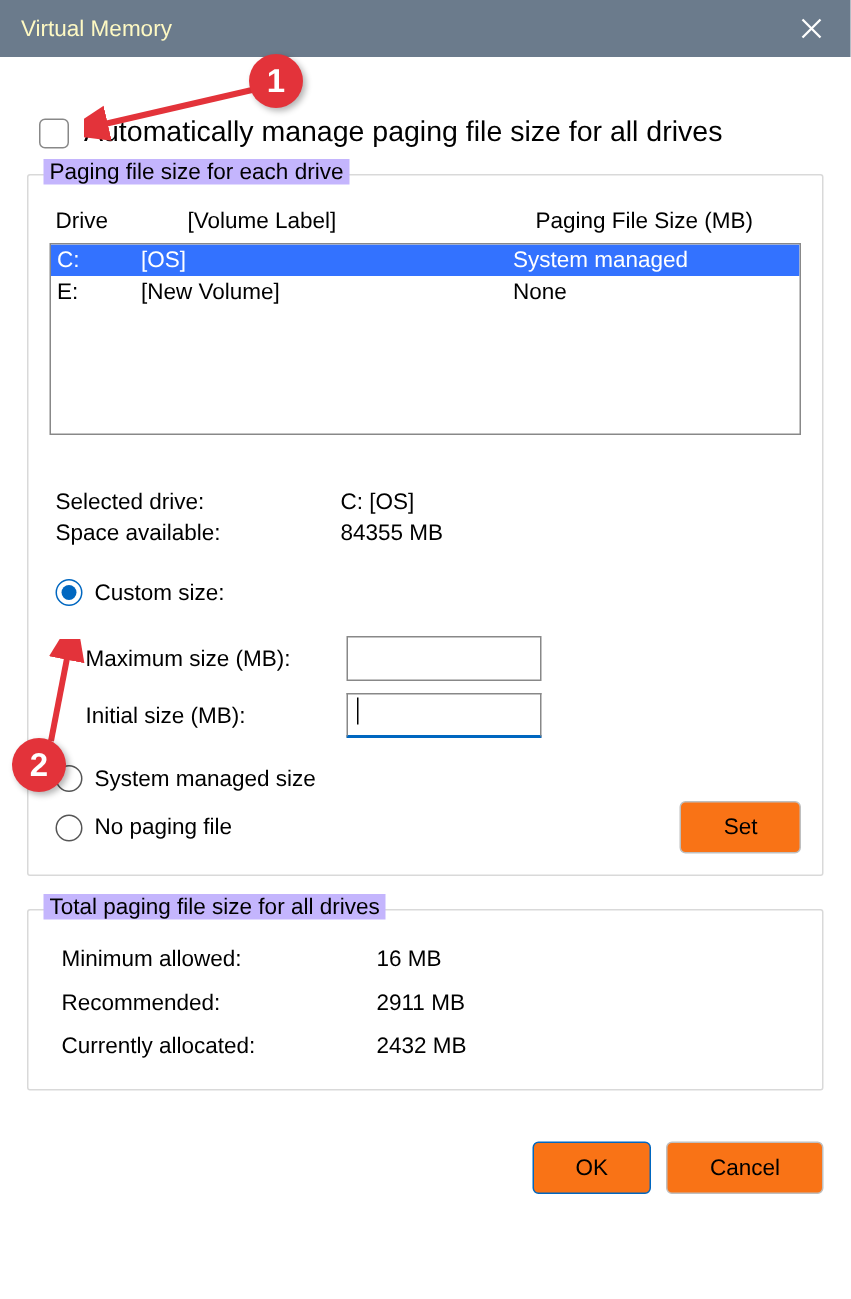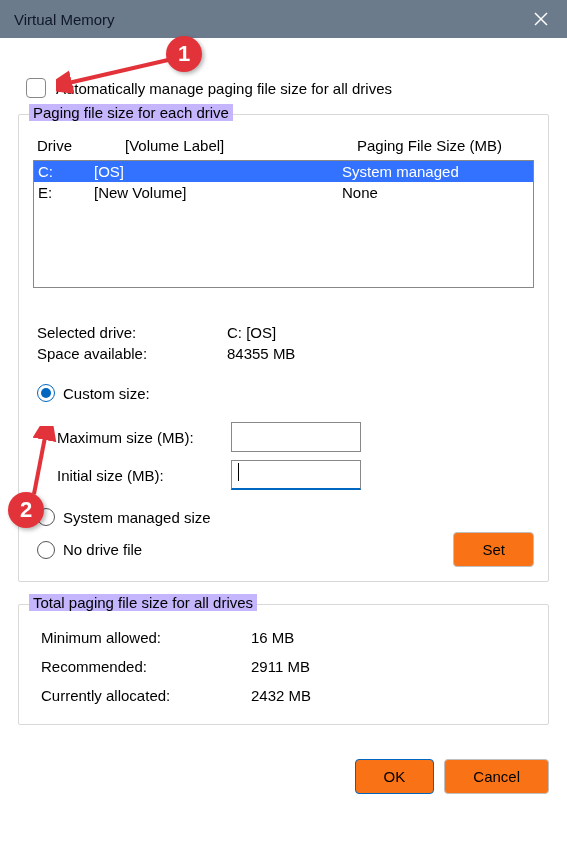--- a/index.html
+++ b/index.html
@@ -8,38 +8,38 @@
       font-size: 14px;
       color: #000;
       background: #fff;
       width: 567px;
       height: 866px;
       overflow: hidden;
     }
     .titlebar {
       height: 38px;
       background: #6b7b8c;
-      color: #0f172a;
+      color: #fef9c3;
       display: flex;
       align-items: center;
       padding: 0 14px;
       font-size: 15px;
     }
     .titlebar-title { flex: 1; }
     .close-btn { width: 24px; height: 24px; display: flex; align-items: center; justify-content: center; cursor: pointer; }
     .close-btn svg { stroke: #fff; stroke-width: 1.5; }
     .content {
       padding: 12px 18px 16px 18px;
     }
     .auto-row {
       display: flex;
       align-items: center;
       gap: 10px;
       padding: 28px 8px 10px 8px;
-      font-size: 15px;
+      font-size: 19px;
     }
     .checkbox {
       width: 20px; height: 20px;
       border: 1.5px solid #888;
       border-radius: 4px;
       background: #fff;
     }
     .groupbox {
       border: 1px solid #d9d9d9;
       border-radius: 2px;
@@ -235,21 +235,21 @@
       <div style="height:8px"></div>
 
       <div class="radio-row">
         <span class="radio"></span>
         <span>System managed size</span>
       </div>
 
       <div class="set-row-inner">
         <div class="radio-row" style="flex:1">
           <span class="radio"></span>
-          <span>No drive file</span>
+          <span>No paging file</span>
         </div>
         <button class="btn">Set</button>
       </div>
 
     </div>
 
     <div style="height:16px"></div>
 
     <div class="groupbox totals">
       <span class="groupbox-title">Total paging file size for all drives</span>

